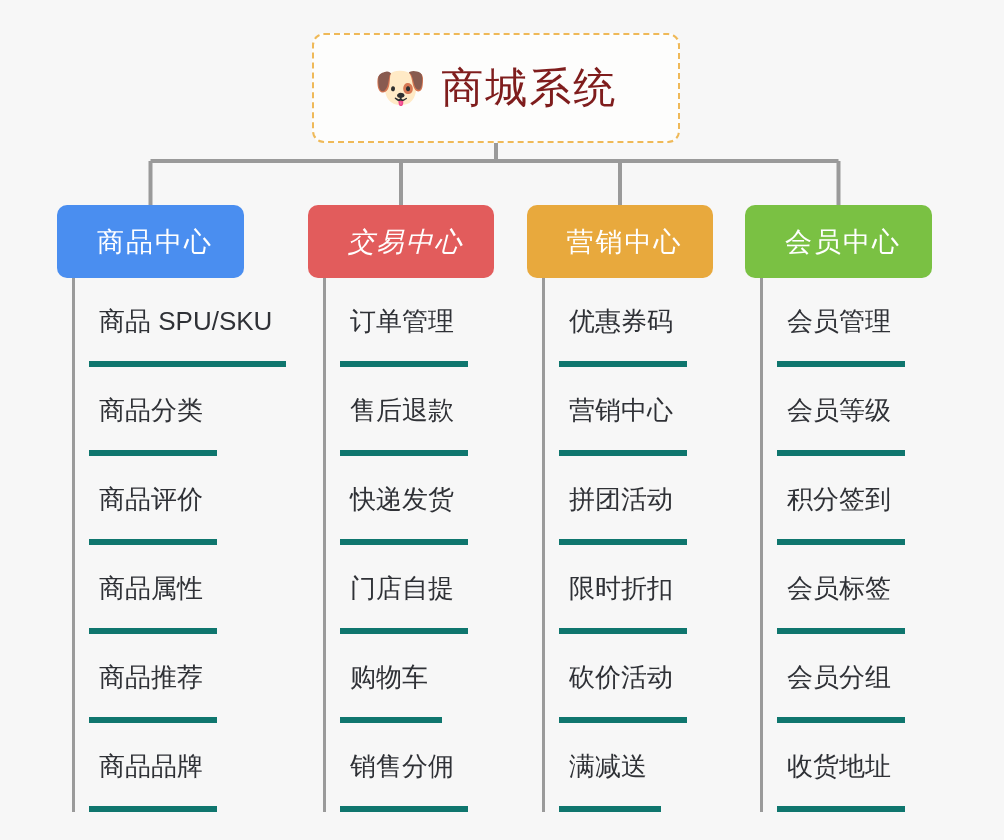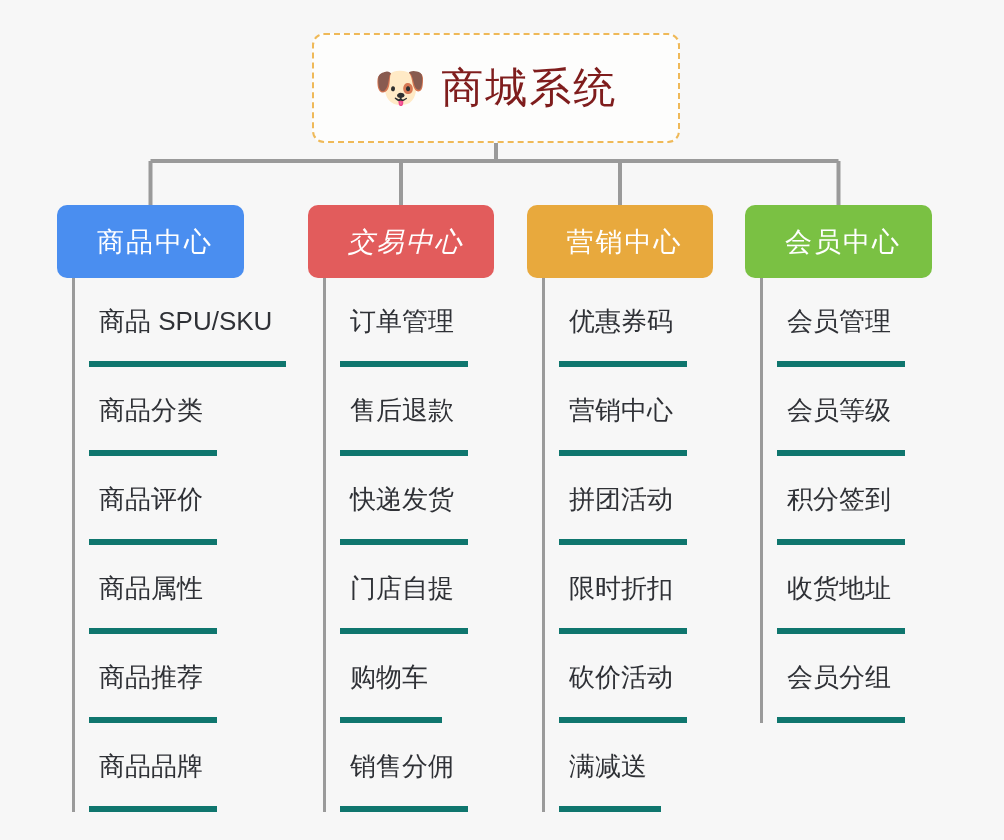--- a/index.html
+++ b/index.html
@@ -218,22 +218,25 @@
           <div class="leaf">
             <div class="leaf-inner">会员管理</div>
           </div>
           <div class="leaf">
             <div class="leaf-inner">会员等级</div>
           </div>
           <div class="leaf">
             <div class="leaf-inner">积分签到</div>
           </div>
           <div class="leaf">
+            <div class="leaf-inner">会员标签</div>
+          </div>
+          <div class="leaf">
+            <div class="leaf-inner">会员分组</div>
+          </div>
+          <div class="leaf">
             <div class="leaf-inner">收货地址</div>
           </div>
-          <div class="leaf">
-            <div class="leaf-inner">会员分组</div>
-          </div>
         </div>
       </div>
     </div>
 
 </div>
 
 </body></html>

